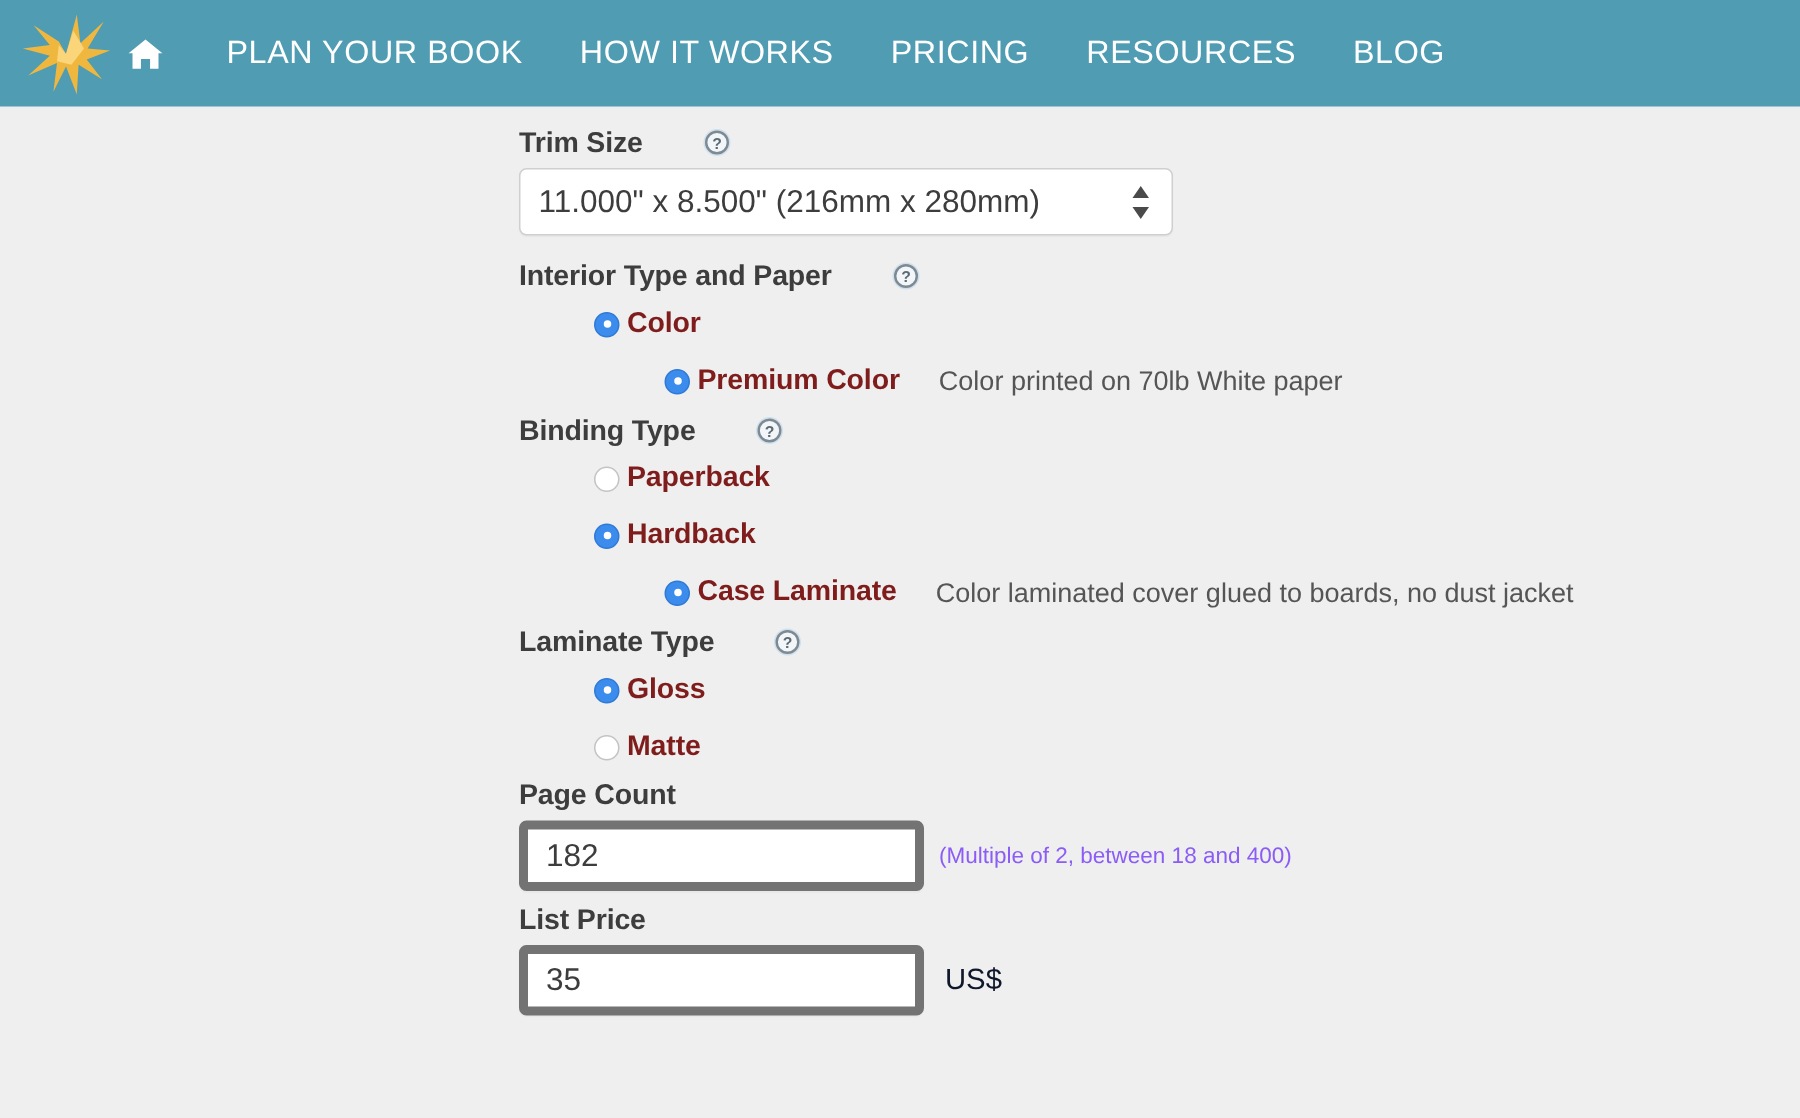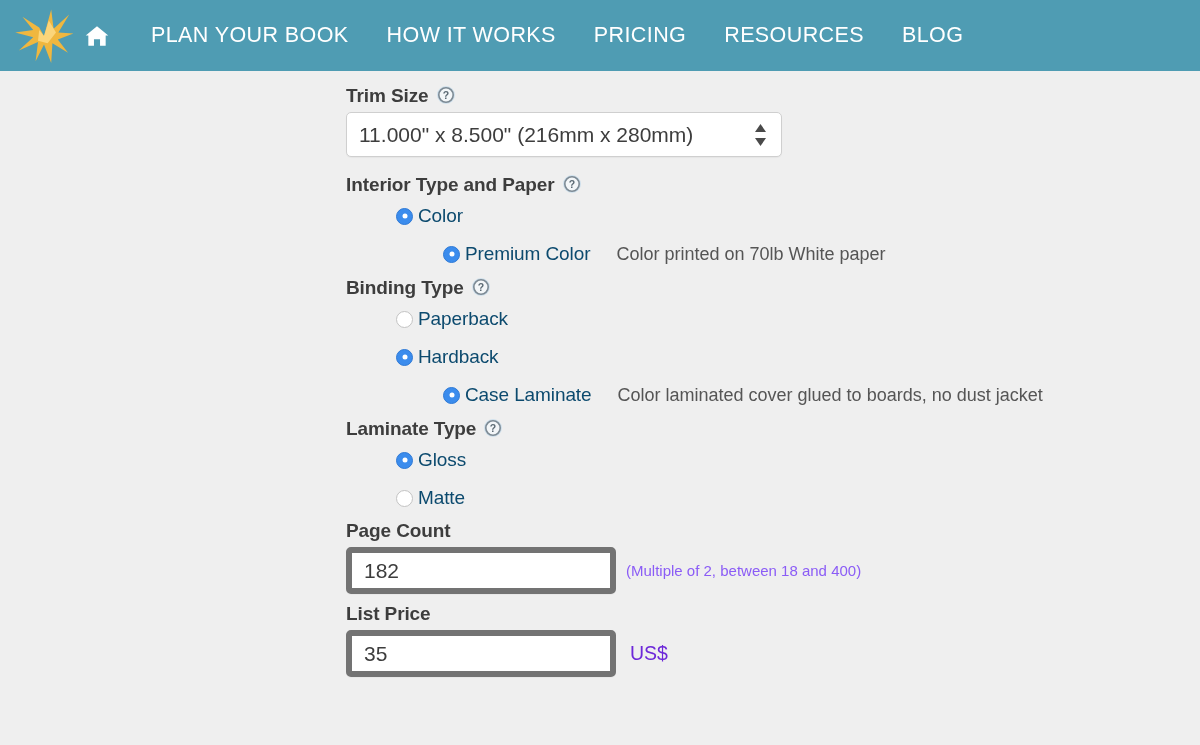--- a/index.html
+++ b/index.html
@@ -65,20 +65,21 @@
 
   .field-label {
     font-size: 19px;
     font-weight: bold;
     color: #3d3d3d;
     letter-spacing: -0.1px;
     display: flex;
     align-items: center;
     line-height: 1;
     margin-bottom: 7px;
+    gap: 32px;
   }
   .field-label .help {
     margin-left: 7px;
     display: inline-flex;
   }
 
   
   .help-icon {
     width: 20px;
     height: 20px;
@@ -150,22 +151,22 @@
     left: 50%;
     top: 50%;
     transform: translate(-50%, -50%);
   }
   .radio.off {
     background: #ffffff;
     border: 1px solid #c3c3c3;
   }
   .radio-label {
     font-size: 19px;
-    font-weight: normal;
-    color: #0c4a6e;
+    font-weight: bold;
+    color: #7f1d1d;
     letter-spacing: -0.1px;
     white-space: nowrap;
     cursor: pointer;
   }
   .radio-desc {
     font-size: 18px;
     color: #555555;
     margin-left: 26px;
     white-space: nowrap;
     font-weight: 400;
@@ -192,21 +193,21 @@
     box-shadow: 0 1px 1px rgba(0,0,0,0.03);
   }
   .input-hint {
     font-size: 15px;
     color: #8b5cf6;
     margin-left: 10px;
     white-space: nowrap;
   }
   .input-unit {
     font-size: 19.5px;
-    color: #6d28d9;
+    color: #0f172a;
     margin-left: 14px;
     white-space: nowrap;
   }
 
   .group { margin-bottom: 4px; }
 </style>
 </head>
 <body>
 
 <div class="navbar">

